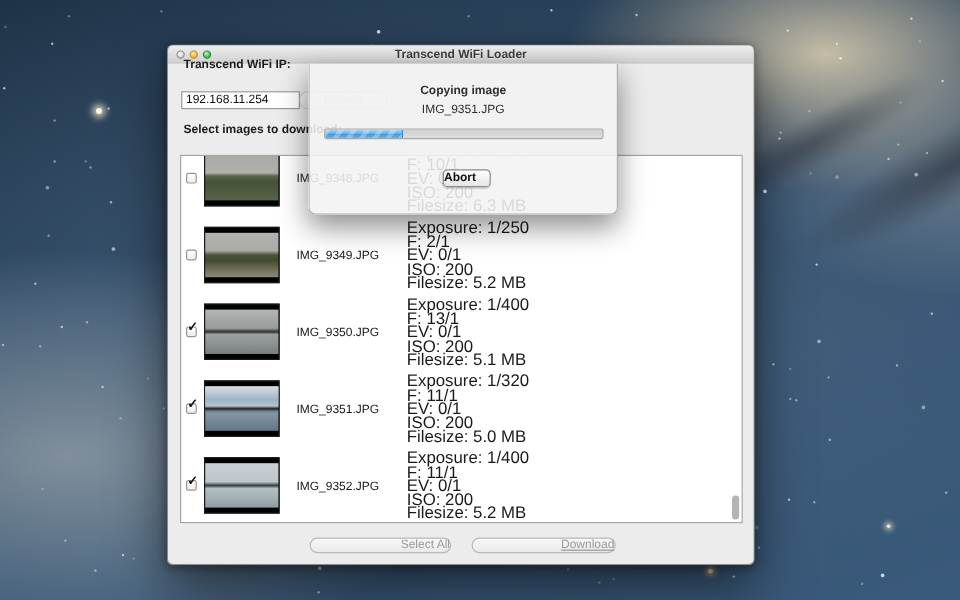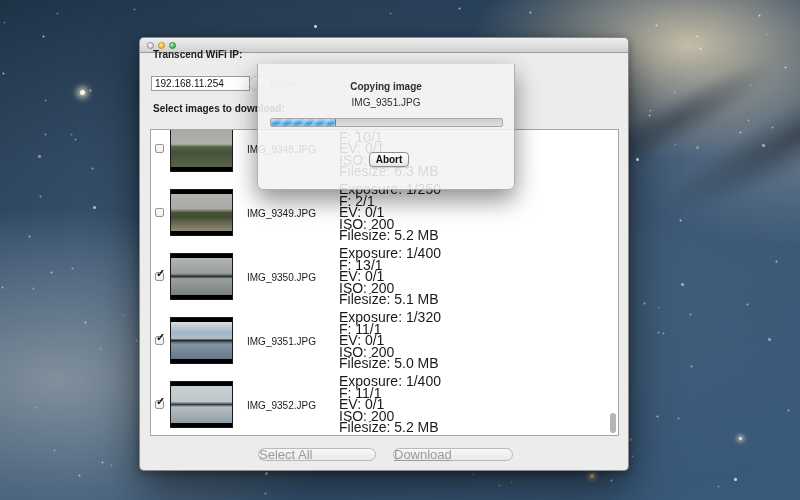--- a/index.html
+++ b/index.html
@@ -98,28 +98,28 @@
   .exif { position:absolute; left:188px; top:3px; font-size:14px; color:#1a1a1a; line-height:11.6px; }
   .scroll-thumb {
     position:absolute; right:2px; top:283px; width:6px; height:20px;
     background:#b5b5b5; border-radius:3px;
   }
 
   
   .pill-btn {
     position:absolute; top:410px; height:13px; border-radius:7px;
     border:1px solid #b9b9b9; background:linear-gradient(#f8f8f8,#e9e9e9);
-    font-size:13px; color:#9b9b9b; text-align:left; line-height:11px;
+    font-size:10px; color:#9b9b9b; text-align:right; line-height:11px;
   }
   .select-all { left:118px; width:118px; }
   .download   { left:253px; width:120px;text-decoration:underline; }
 
   
   .sheet {
-    position:absolute; left:117px; top:26px; width:258px; height:126px;
+    position:absolute; left:117px; top:15px; width:258px; height:126px;
     background:rgba(243,243,243,0.88);
     border:1px solid rgba(140,140,140,0.65); border-top:none;
     border-radius:0 0 6px 6px;
     box-shadow:0 10px 24px rgba(0,0,0,0.45);
   }
   .sheet-title { position:absolute; left:0; right:0; top:17px; text-align:center; font-size:10px; font-weight:bold; color:#2e2e2e; }
   .sheet-file  { position:absolute; left:0; right:0; top:33px; text-align:center; font-size:10px; color:#2e2e2e; }
   .progress-track {
     position:absolute; left:12px; top:54px; width:233px; height:9px;
     background:linear-gradient(#cfcfcf,#dedede); border:1px solid #a8a8a8; border-radius:2px;
@@ -128,41 +128,42 @@
   .progress-fill {
     height:100%; width:28%;
     background:
       repeating-linear-gradient(125deg, rgba(255,255,255,0.28) 0 4px, rgba(255,255,255,0) 4px 9px),
       linear-gradient(#a8d4f2 0%, #6db4e8 45%, #4399dd 55%, #6cb2e4 100%);
     border-right:1px solid #3a86c4; border-radius:1px;
   }
   .abort-btn {
     position:absolute; left:111px; top:88px; width:40px; height:15px;
     background:linear-gradient(#ffffff,#e6e6e6); border:1px solid #8c8c8c; border-radius:4px;
-    font-size:10px; font-weight:bold; color:#111; text-align:center; line-height:13px;
+    font-size:10px; font-weight:bold; color:#111; text-align:left; line-height:13px;
     box-shadow:0 1px 1px rgba(0,0,0,0.15);
   }
 </style>
 </head>
 <body>
 
 <div class="dust"></div>
 <div class="stars-small" id="stars-small" style="box-shadow: rgba(255, 255, 255, 0.66) 465px 259px 0px 0.5px, rgba(255, 255, 255, 0.56) 558px 375px 0px 0.5px, rgba(255, 255, 255, 0.27) 416px 76px 0px 0.5px, rgba(255, 255, 255, 0.7) 181px 143px 0px 0.5px, rgba(255, 255, 255, 0.41) 567px 334px 0px 0.5px, rgba(255, 255, 255, 0.65) 205px 52px 0px 0.5px, rgba(255, 255, 255, 0.45) 678px 418px 0px 0.5px, rgba(255, 255, 255, 0.27) 224px 419px 0px 0.5px, rgba(255, 255, 255, 0.61) 611px 480px 0px 0.5px, rgba(255, 255, 255, 0.54) 92px 168px 0px 0.5px, rgba(255, 255, 255, 0.48) 45px 134px 0px 0.5px, rgba(255, 255, 255, 0.48) 613px 135px 0px 0.5px, rgba(255, 255, 255, 0.5) 2px 287px 0px 0.5px, rgba(255, 255, 255, 0.63) 520px 350px 0px 0.5px, rgba(255, 255, 255, 0.63) 649px 115px 0px 0.5px, rgba(255, 255, 255, 0.31) 341px 457px 0px 0.5px, rgba(255, 255, 255, 0.26) 675px 144px 0px 0.5px, rgba(255, 255, 255, 0.32) 390px 13px 0px 0.5px, rgba(255, 255, 255, 0.4) 748px 120px 0px 0.5px, rgba(255, 255, 255, 0.51) 490px 365px 0px 0.5px, rgba(255, 255, 255, 0.53) 644px 303px 0px 0.5px, rgba(255, 255, 255, 0.29) 71px 134px 0px 0.5px, rgba(255, 255, 255, 0.36) 718px 486px 0px 0.5px, rgba(255, 255, 255, 0.44) 650px 110px 0px 0.5px, rgba(255, 255, 255, 0.32) 57px 13px 0px 0.5px, rgba(255, 255, 255, 0.7) 284px 270px 0px 0.5px, rgba(255, 255, 255, 0.41) 338px 189px 0px 0.5px, rgba(255, 255, 255, 0.26) 502px 207px 0px 0.5px, rgba(255, 255, 255, 0.62) 604px 215px 0px 0.5px, rgba(255, 255, 255, 0.49) 136px 340px 0px 0.5px, rgba(255, 255, 255, 0.47) 610px 313px 0px 0.5px, rgba(255, 255, 255, 0.26) 333px 117px 0px 0.5px, rgba(255, 255, 255, 0.38) 263px 269px 0px 0.5px, rgba(255, 255, 255, 0.52) 788px 410px 0px 0.5px, rgba(255, 255, 255, 0.51) 79px 475px 0px 0.5px, rgba(255, 255, 255, 0.29) 475px 62px 0px 0.5px, rgba(255, 255, 255, 0.46) 663px 333px 0px 0.5px, rgba(255, 255, 255, 0.64) 623px 320px 0px 0.5px, rgba(255, 255, 255, 0.46) 269px 64px 0px 0.5px, rgba(255, 255, 255, 0.4) 54px 450px 0px 0.5px, rgba(255, 255, 255, 0.28) 565px 253px 0px 0.5px, rgba(255, 255, 255, 0.45) 72px 268px 0px 0.5px, rgba(255, 255, 255, 0.68) 759px 15px 0px 0.5px, rgba(255, 255, 255, 0.53) 747px 304px 0px 0.5px, rgba(255, 255, 255, 0.48) 418px 229px 0px 0.5px, rgba(255, 255, 255, 0.29) 185px 109px 0px 0.5px, rgba(255, 255, 255, 0.54) 265px 493px 0px 0.5px, rgba(255, 255, 255, 0.38) 184px 350px 0px 0.5px, rgba(255, 255, 255, 0.37) 564px 441px 0px 0.5px, rgba(255, 255, 255, 0.6) 51px 272px 0px 0.5px, rgba(255, 255, 255, 0.59) 512px 120px 0px 0.5px, rgba(255, 255, 255, 0.26) 750px 85px 0px 0.5px, rgba(255, 255, 255, 0.45) 194px 90px 0px 0.5px, rgba(255, 255, 255, 0.37) 193px 383px 0px 0.5px, rgba(255, 255, 255, 0.4) 45px 100px 0px 0.5px, rgba(255, 255, 255, 0.25) 35px 407px 0px 0.5px, rgba(255, 255, 255, 0.57) 697px 36px 0px 0.5px, rgba(255, 255, 255, 0.39) 155px 388px 0px 0.5px, rgba(255, 255, 255, 0.44) 303px 274px 0px 0.5px, rgba(255, 255, 255, 0.55) 553px 359px 0px 0.5px, rgba(255, 255, 255, 0.52) 328px 155px 0px 0.5px, rgba(255, 255, 255, 0.43) 632px 456px 0px 0.5px, rgba(255, 255, 255, 0.65) 43px 36px 0px 0.5px, rgba(255, 255, 255, 0.65) 445px 285px 0px 0.5px, rgba(255, 255, 255, 0.64) 657px 416px 0px 0.5px, rgba(255, 255, 255, 0.43) 40px 196px 0px 0.5px, rgba(255, 255, 255, 0.56) 29px 236px 0px 0.5px, rgba(255, 255, 255, 0.55) 490px 420px 0px 0.5px, rgba(255, 255, 255, 0.62) 530px 12px 0px 0.5px, rgba(255, 255, 255, 0.32) 451px 153px 0px 0.5px, rgba(255, 255, 255, 0.33) 134px 9px 0px 0.5px, rgba(255, 255, 255, 0.32) 563px 38px 0px 0.5px, rgba(255, 255, 255, 0.33) 548px 65px 0px 0.5px, rgba(255, 255, 255, 0.63) 3px 73px 0px 0.5px, rgba(255, 255, 255, 0.42) 596px 174px 0px 0.5px, rgba(255, 255, 255, 0.53) 548px 190px 0px 0.5px, rgba(255, 255, 255, 0.43) 658px 332px 0px 0.5px, rgba(255, 255, 255, 0.27) 4px 22px 0px 0.5px, rgba(255, 255, 255, 0.33) 282px 259px 0px 0.5px, rgba(255, 255, 255, 0.43) 595px 343px 0px 0.5px, rgba(255, 255, 255, 0.44) 75px 139px 0px 0.5px, rgba(255, 255, 255, 0.54) 576px 81px 0px 0.5px, rgba(255, 255, 255, 0.65) 680px 220px 0px 0.5px, rgba(255, 255, 255, 0.3) 100px 348px 0px 0.5px, rgba(255, 255, 255, 0.58) 776px 261px 0px 0.5px, rgba(255, 255, 255, 0.57) 243px 289px 0px 0.5px, rgba(255, 255, 255, 0.28) 766px 34px 0px 0.5px, rgba(255, 255, 255, 0.41) 425px 150px 0px 0.5px, rgba(255, 255, 255, 0.33) 156px 310px 0px 0.5px, rgba(255, 255, 255, 0.44) 209px 286px 0px 0.5px, rgba(255, 255, 255, 0.46) 190px 231px 0px 0.5px, rgba(255, 255, 255, 0.58) 85px 322px 0px 0.5px, rgba(255, 255, 255, 0.64) 656px 25px 0px 0.5px, rgba(255, 255, 255, 0.55) 691px 366px 0px 0.5px, rgba(255, 255, 255, 0.66) 314px 49px 0px 0.5px, rgba(255, 255, 255, 0.36) 499px 485px 0px 0.5px, rgba(255, 255, 255, 0.68) 528px 215px 0px 0.5px, rgba(255, 255, 255, 0.28) 658px 307px 0px 0.5px, rgba(255, 255, 255, 0.27) 511px 482px 0px 0.5px, rgba(255, 255, 255, 0.29) 123px 315px 0px 0.5px, rgba(255, 255, 255, 0.55) 740px 132px 0px 0.5px, rgba(255, 255, 255, 0.5) 425px 336px 0px 0.5px, rgba(255, 255, 255, 0.53) 161px 94px 0px 0.5px, rgba(255, 255, 255, 0.59) 467px 309px 0px 0.5px, rgba(255, 255, 255, 0.68) 579px 454px 0px 0.5px, rgba(255, 255, 255, 0.33) 111px 465px 0px 0.5px, rgba(255, 255, 255, 0.63) 785px 67px 0px 0.5px, rgba(255, 255, 255, 0.26) 316px 125px 0px 0.5px, rgba(255, 255, 255, 0.67) 240px 269px 0px 0.5px, rgba(255, 255, 255, 0.39) 260px 172px 0px 0.5px, rgba(255, 255, 255, 0.28) 330px 154px 0px 0.5px, rgba(255, 255, 255, 0.58) 326px 129px 0px 0.5px, rgba(255, 255, 255, 0.34) 611px 450px 0px 0.5px, rgba(255, 255, 255, 0.36) 238px 139px 0px 0.5px, rgba(255, 255, 255, 0.36) 674px 92px 0px 0.5px, rgba(255, 255, 255, 0.43) 772px 127px 0px 0.5px, rgba(255, 255, 255, 0.41) 690px 314px 0px 0.5px, rgba(255, 255, 255, 0.36) 473px 474px 0px 0.5px, rgba(255, 255, 255, 0.6) 537px 65px 0px 0.5px, rgba(255, 255, 255, 0.62) 459px 8px 0px 0.5px, rgba(255, 255, 255, 0.62) 90px 90px 0px 0.5px, rgba(255, 255, 255, 0.69) 700px 48px 0px 0.5px, rgba(255, 255, 255, 0.52) 271px 322px 0px 0.5px, rgba(255, 255, 255, 0.45) 273px 179px 0px 0.5px, rgba(255, 255, 255, 0.61) 102px 462px 0px 0.5px, rgba(255, 255, 255, 0.39) 33px 288px 0px 0.5px, rgba(255, 255, 255, 0.4) 155px 371px 0px 0.5px, rgba(255, 255, 255, 0.64) 502px 374px 0px 0.5px, rgba(255, 255, 255, 0.69) 506px 455px 0px 0.5px, rgba(255, 255, 255, 0.32) 395px 441px 0px 0.5px;"></div>
 <div class="stars-big" id="stars-big" style="box-shadow: rgba(255, 255, 255, 0.44) 39px 156px 0px 1px, rgba(255, 255, 255, 0.71) 309px 38px 0px 1px, rgba(255, 255, 255, 0.77) 376px 428px 0px 1px, rgba(255, 255, 255, 0.26) 630px 439px 0px 1px, rgba(255, 255, 255, 0.72) 266px 473px 0px 1px, rgba(255, 255, 255, 0.53) 229px 441px 0px 1px, rgba(255, 255, 255, 0.26) 365px 208px 0px 1px, rgba(255, 255, 255, 0.49) 515px 357px 0px 1px, rgba(255, 255, 255, 0.77) 542px 381px 0px 1px, rgba(255, 255, 255, 0.59) 94px 207px 0px 1px, rgba(255, 255, 255, 0.3) 697px 147px 0px 1px, rgba(255, 255, 255, 0.75) 735px 479px 0px 1px, rgba(255, 255, 255, 0.47) 539px 47px 0px 1px, rgba(255, 255, 255, 0.81) 252px 455px 0px 1px, rgba(255, 255, 255, 0.45) 769px 339px 0px 1px, rgba(255, 255, 255, 0.31) 197px 169px 0px 1px, rgba(255, 255, 255, 0.85) 478px 363px 0px 1px, rgba(255, 255, 255, 0.79) 315px 26px 0px 1px, rgba(255, 255, 255, 0.85) 637px 159px 0px 1px, rgba(255, 255, 255, 0.5) 682px 284px 0px 1px, rgba(255, 255, 255, 0.35) 403px 90px 0px 1px, rgba(255, 255, 255, 0.51) 763px 145px 0px 1px, rgba(255, 255, 255, 0.82) 228px 466px 0px 1px, rgba(255, 255, 255, 0.51) 555px 309px 0px 1px, rgba(255, 255, 255, 0.46) 418px 423px 0px 1px, rgba(255, 255, 255, 0.29) 163px 228px 0px 1px, rgba(255, 255, 255, 0.34) 371px 216px 0px 1px, rgba(255, 255, 255, 0.43) 150px 177px 0px 1px;"></div>
 <div class="glow-star g1"></div>
 <div class="glow-star g2"></div>
 <div class="glow-star g3"></div>
 
 <div class="window">
   <div class="titlebar">
     <div class="lights">
       <div class="light close"></div>
       <div class="light min"></div>
       <div class="light zoom"></div>
     </div>
+    <div class="title">Transcend WiFi Loader</div>
   </div>
 
   <div class="label ip-label">Transcend WiFi IP:</div>
   <input class="ip-field" value="192.168.11.254" style="">
   <div class="refresh-btn">Refresh</div>
   <div class="label select-label">Select images to download:</div>
 
   <div class="list">
 
     <div class="row">

